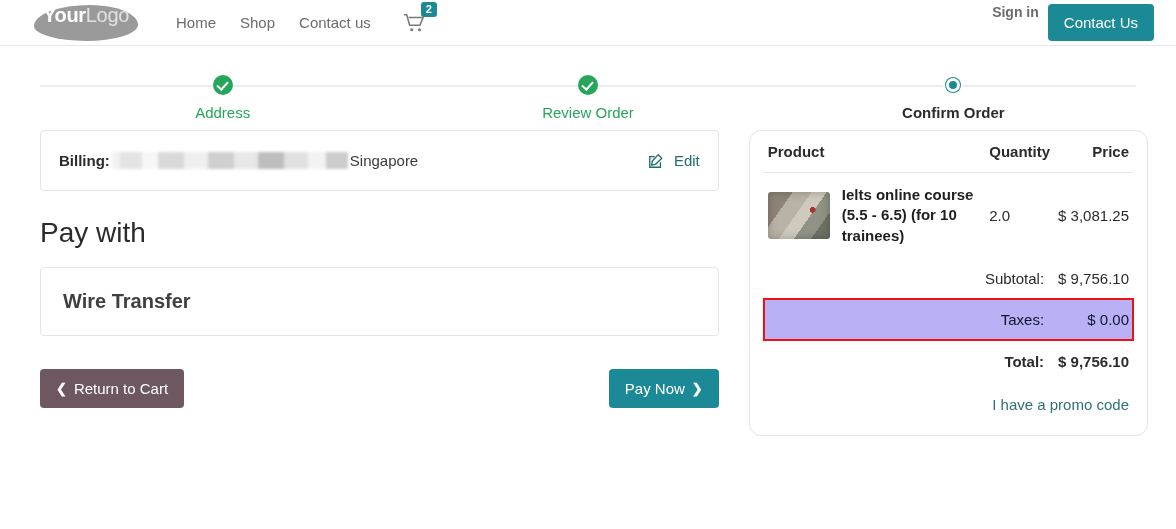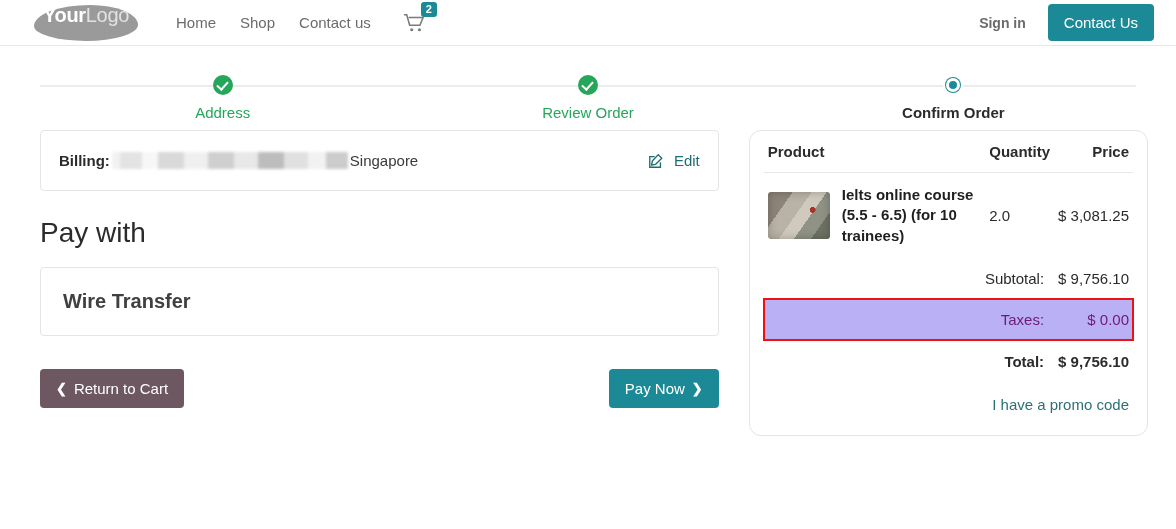--- a/index.html
+++ b/index.html
@@ -66,22 +66,22 @@
     color: #fff;
     font-size: 11px;
     font-weight: bold;
     border-radius: 3px;
     padding: 1px 5px;
     line-height: 13px;
   }
 
   .header-right {
     margin-left: auto;
-    display: flex; align-items: center;
-    gap: 22px;
+    display: flex; align-items: flex-start;
+    gap: 9px;
     margin-right: 22px;
   }
   .signin {
     color: #6b6b6b;
     font-size: 14px;
     font-weight: bold;
     text-decoration: none;
   }
   .btn-contact {
     background: #1b8a96;
@@ -297,21 +297,21 @@
   tr.totals-sep td { border-top: 1px solid #e8e8e8; }
   .tot-label { text-align: right; font-size: 15px; color: #2b2b2b; padding-right: 10px; }
   .tot-value { text-align: right; font-size: 15px; color: #2b2b2b; white-space: nowrap; }
   .tot-label.bold, .tot-value.bold { font-weight: bold; }
 
   tr.tax-row {
     background: #b9b0f5;
     outline: 2px solid #ee1111;
     outline-offset: -1px;
   }
-  tr.tax-row td { color: #701a75; }
+  tr.tax-row td { color: #0f172a; }
 
   .promo-row td { text-align: right; padding-top: 14px; padding-bottom: 22px; }
   .promo-link {
     color: #2d7078;
     font-size: 15px;
     text-decoration: none;
   }
 </style>
 </head>
 <body>

